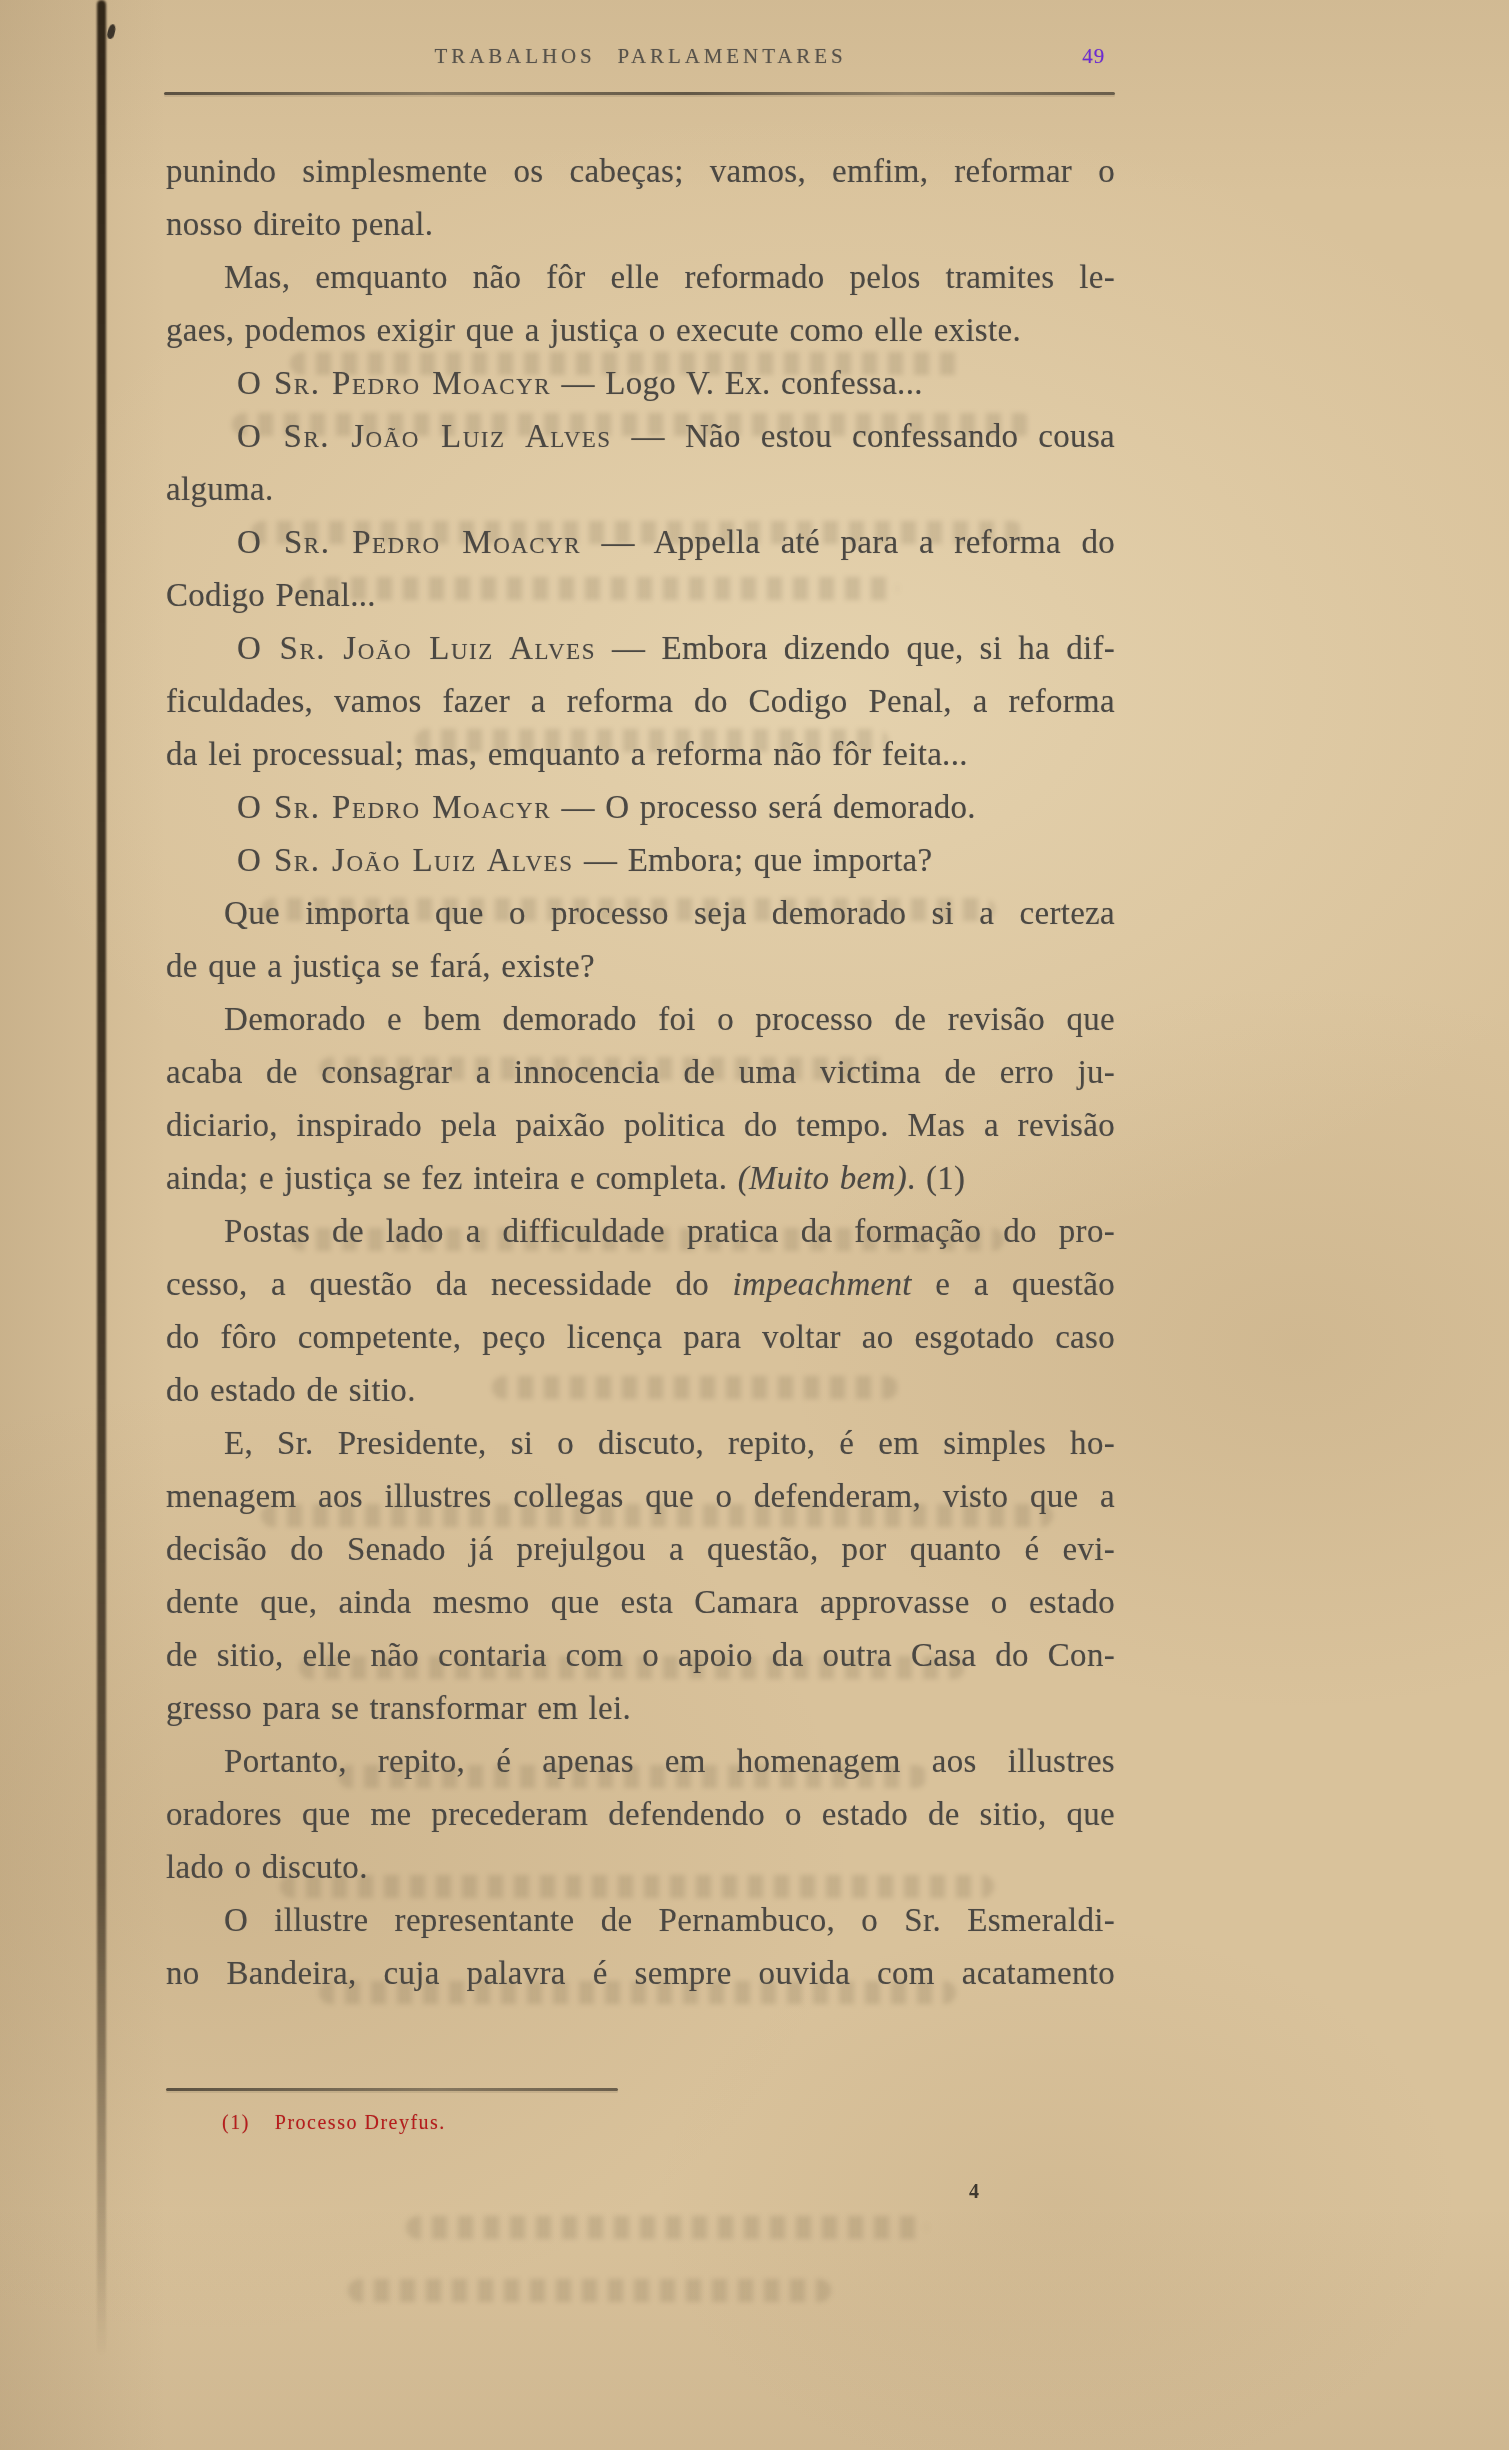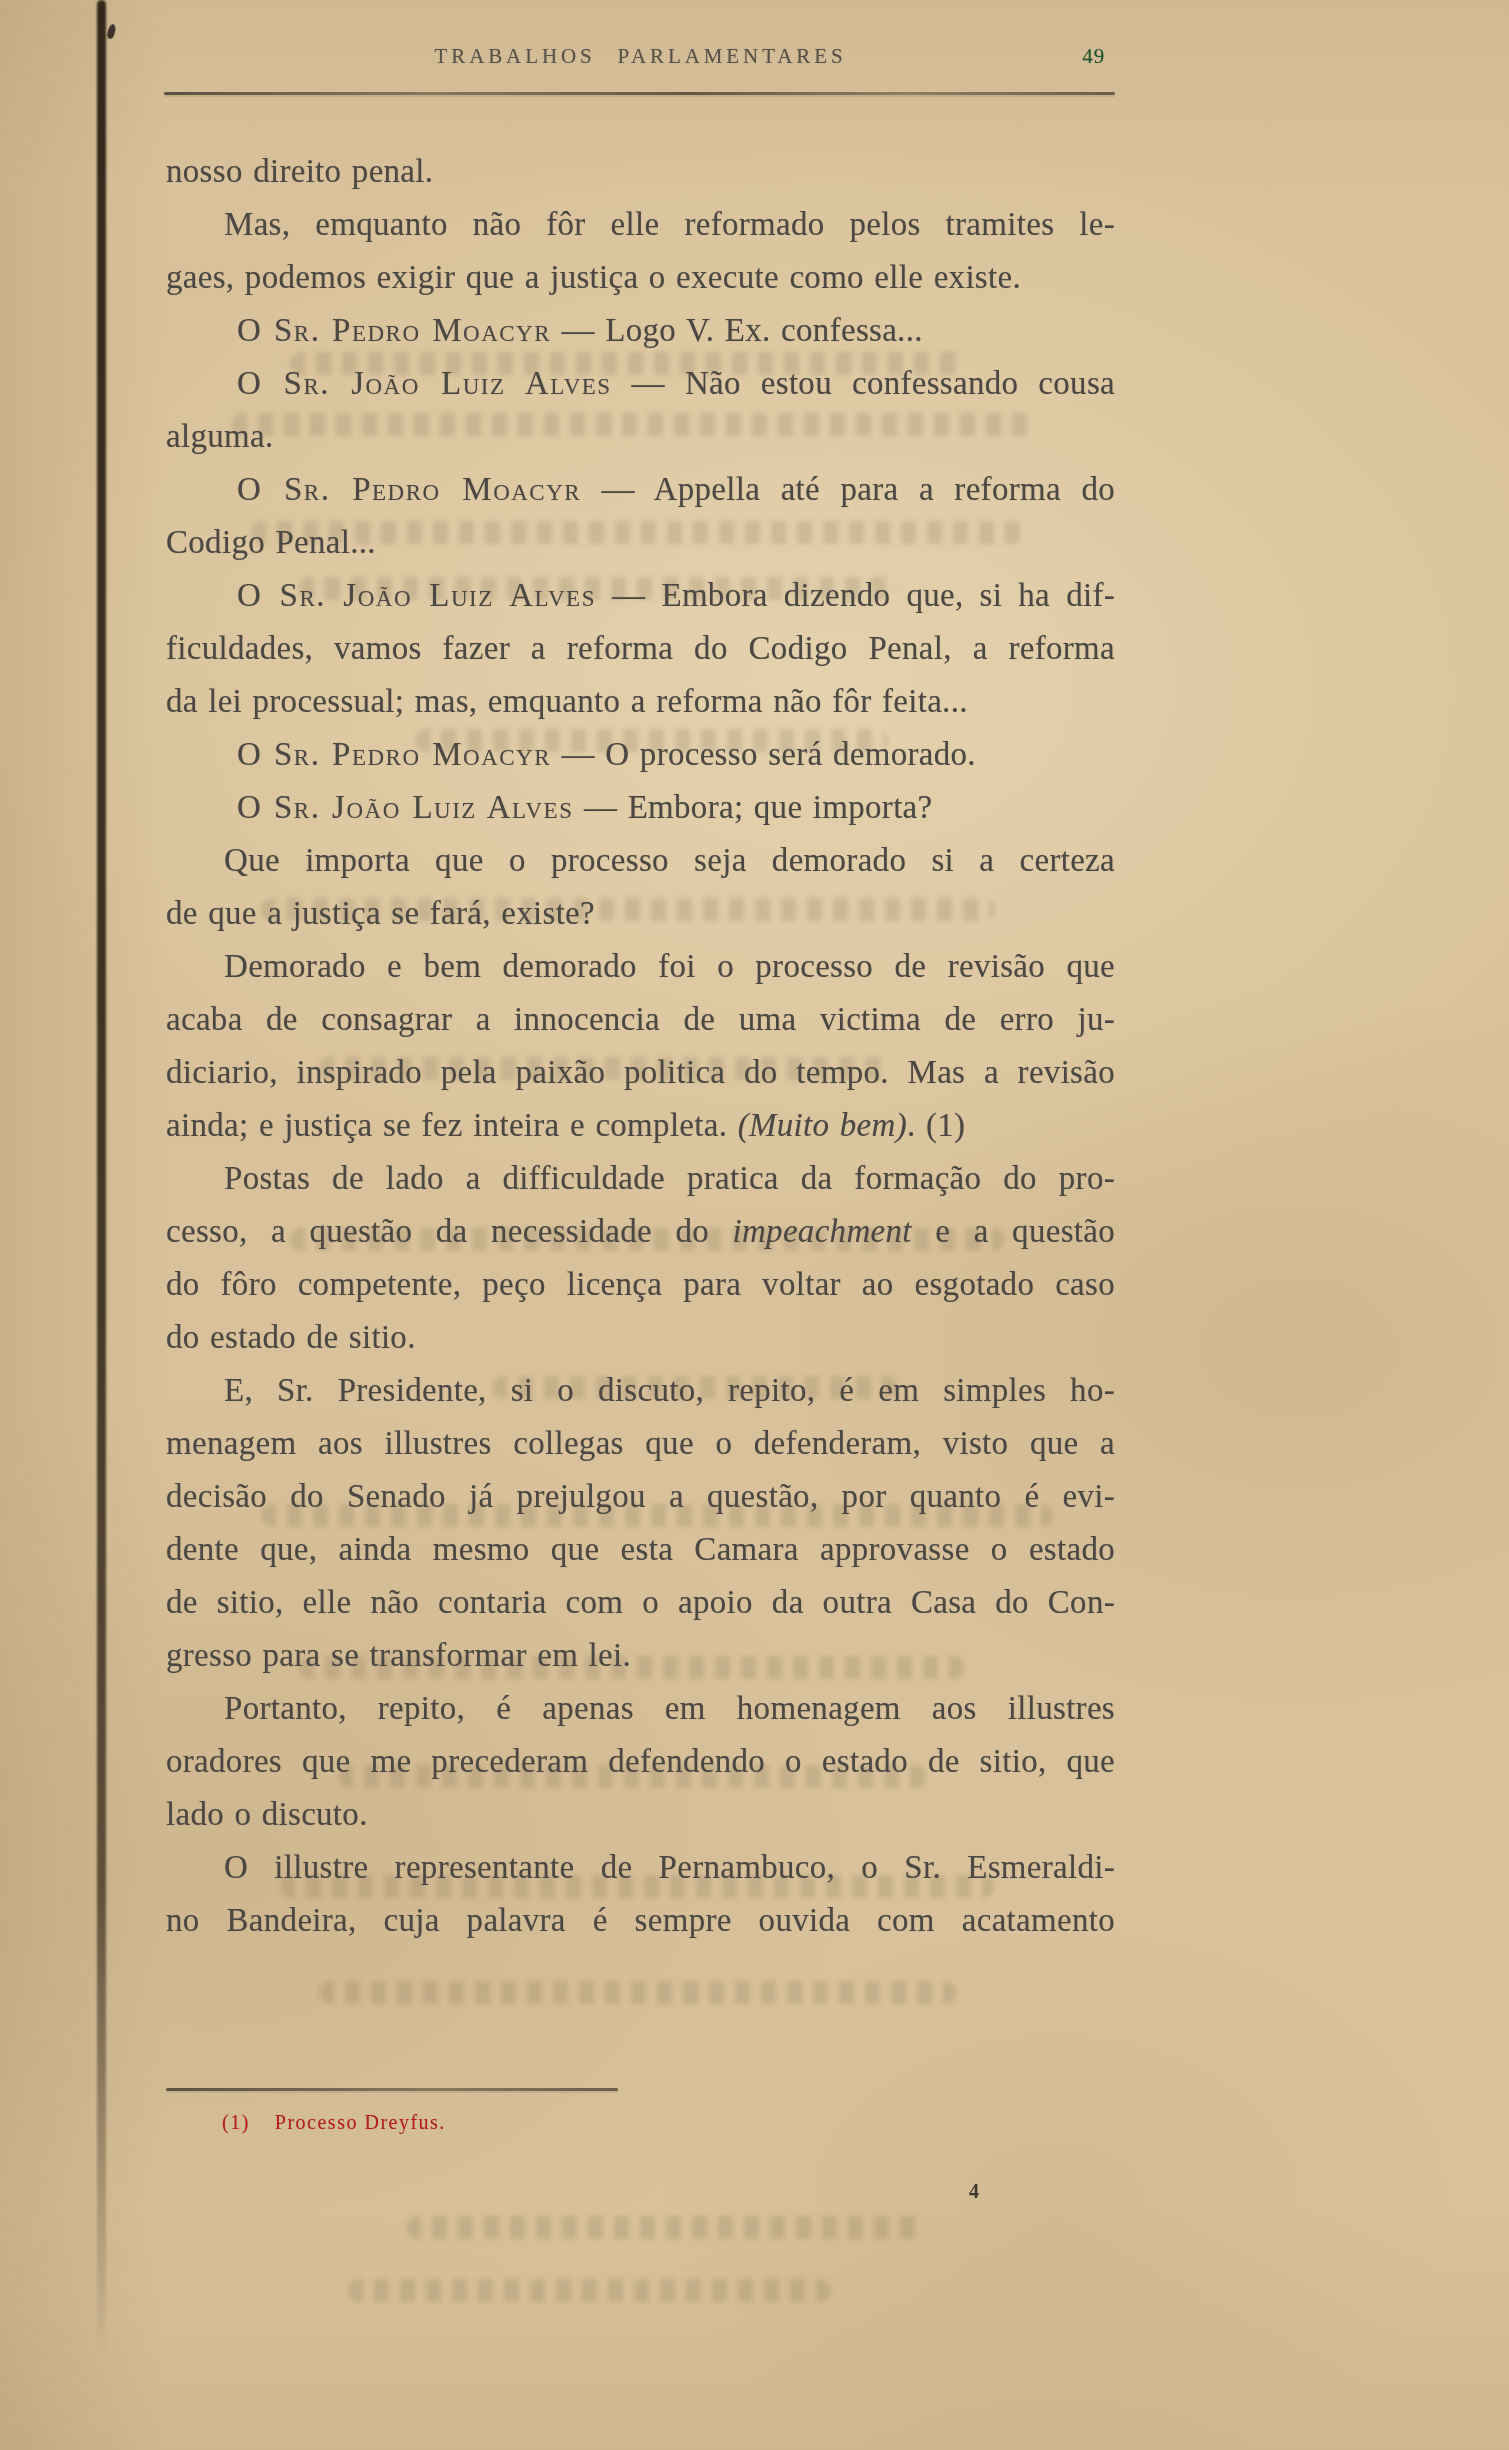--- a/index.html
+++ b/index.html
@@ -49,21 +49,21 @@
 
   
   .running-head{position:absolute;left:166px;top:44px;width:949px;height:33px;z-index:2;}
   .rh-title{
     position:absolute;left:0;right:0;text-align:center;
     font-size:21px;letter-spacing:3.9px;word-spacing:12.6px;
     color:#57524a;text-shadow:0 0 1px rgba(87,82,74,.4);
   }
   .rh-num{
     position:absolute;right:9.7px;top:0;font-size:21px;letter-spacing:1px;
-    color:#14532d;text-shadow:0 0 1px rgba(87,82,74,.4);
+    color:#6d28d9;text-shadow:0 0 1px rgba(87,82,74,.4);
   }
   .head-rule{
     position:absolute;left:164px;top:92px;width:951px;height:2.9px;z-index:2;
     background:linear-gradient(90deg,
       rgba(70,62,50,.85), rgba(70,62,50,.55) 28%,
       rgba(70,62,50,.8) 55%, rgba(70,62,50,.5) 78%, rgba(70,62,50,.75));
     border-radius:1.9px;box-shadow:0 1.9px 0 rgba(70,62,50,.12);
   }
 
   
@@ -122,20 +122,21 @@
       <div class="ghost-line" style="top: 2279px; left: 348px; width: 483px;"></div>
     </div>
 
   <header class="running-head">
     <span class="rh-title">TRABALHOS PARLAMENTARES</span>
     <span class="rh-num">49</span>
   </header>
   <div class="head-rule"></div>
 
   <main class="text-block">
+      <div class="line fill"><span>punindo simplesmente os cabeças; vamos, emfim, reformar o</span></div>
       <div class="line"><span>nosso direito penal.</span></div>
       <div class="line fill indent"><span>Mas, emquanto não fôr elle reformado pelos tramites le-</span></div>
       <div class="line"><span>gaes, podemos exigir que a justiça o execute como elle existe.</span></div>
       <div class="line indent"><span class="sc">O Sr. Pedro Moacyr</span><span> — Logo V. Ex. confessa...</span></div>
       <div class="line fill indent"><span class="sc">O Sr. João Luiz Alves</span><span> — Não estou confessando cousa</span></div>
       <div class="line"><span>alguma.</span></div>
       <div class="line fill indent"><span class="sc">O Sr. Pedro Moacyr</span><span> — Appella até para a reforma do</span></div>
       <div class="line"><span>Codigo Penal...</span></div>
       <div class="line fill indent"><span class="sc">O Sr. João Luiz Alves</span><span> — Embora dizendo que, si ha dif-</span></div>
       <div class="line fill"><span>ficuldades, vamos fazer a reforma do Codigo Penal, a reforma</span></div>

